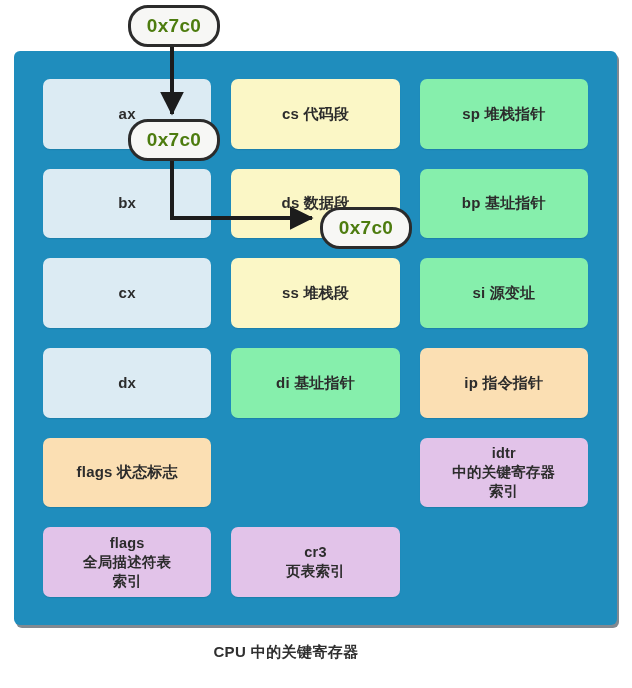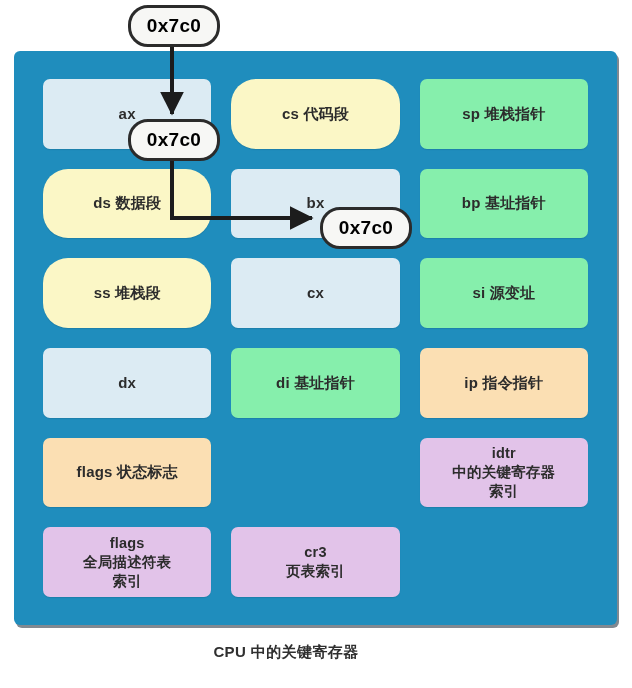--- a/index.html
+++ b/index.html
@@ -62,21 +62,21 @@
     line-height: 1.35;
     letter-spacing: 0.2px;
     box-shadow: 0 1px 1px rgba(0,0,0,0.10);
   }
   .cell.empty {
     background: transparent;
     box-shadow: none;
   }
 
   .c-blue   { background: #dcebf3; }
-  .c-yellow { background: #fbf7c6; border-radius: 25px; }
+  .c-yellow { background: #fbf7c6; }
   .c-green  { background: #86efac; }
   .c-orange { background: #fbdfb3; justify-content: center; }
   .c-purple { background: #e2c3e9; }
 
   .cell .line { display: block; white-space: nowrap; }
   .cell.multi { font-size: 14.5px; line-height: 1.3; }
 
   
   .caption {
     position: absolute;
@@ -89,21 +89,21 @@
     color: #2f2f2f;
     letter-spacing: 0.4px;
   }
 
   
   .callout {
     position: absolute;
     background: #f7f7f5;
     border: 3px solid #2b2b2b;
     border-radius: 20px;
-    color: #000000;
+    color: #4d7c0f;
     font-size: 19px;
     font-weight: bold;
     display: flex;
     align-items: center;
     justify-content: center;
     letter-spacing: 0.3px;
     z-index: 30;
   }
   #callout-top    { left: 128px; top: 5px;   width: 86px; height: 36px; }
   #callout-mid    { left: 128px; top: 119px; width: 86px; height: 36px; }
@@ -127,34 +127,34 @@
     <div class="grid" id="register-grid">
         <div class="cell c-blue">
           <span class="line">ax</span>
         </div>
         <div class="cell c-yellow">
           <span class="line">cs 代码段</span>
         </div>
         <div class="cell c-green">
           <span class="line">sp 堆栈指针</span>
         </div>
+        <div class="cell c-blue">
+          <span class="line">bx</span>
+        </div>
         <div class="cell c-yellow">
           <span class="line">ds 数据段</span>
         </div>
-        <div class="cell c-blue">
-          <span class="line">bx</span>
-        </div>
         <div class="cell c-green">
           <span class="line">bp 基址指针</span>
+        </div>
+        <div class="cell c-blue">
+          <span class="line">cx</span>
         </div>
         <div class="cell c-yellow">
           <span class="line">ss 堆栈段</span>
-        </div>
-        <div class="cell c-blue">
-          <span class="line">cx</span>
         </div>
         <div class="cell c-green">
           <span class="line">si 源变址</span>
         </div>
         <div class="cell c-blue">
           <span class="line">dx</span>
         </div>
         <div class="cell c-green">
           <span class="line">di 基址指针</span>
         </div>

